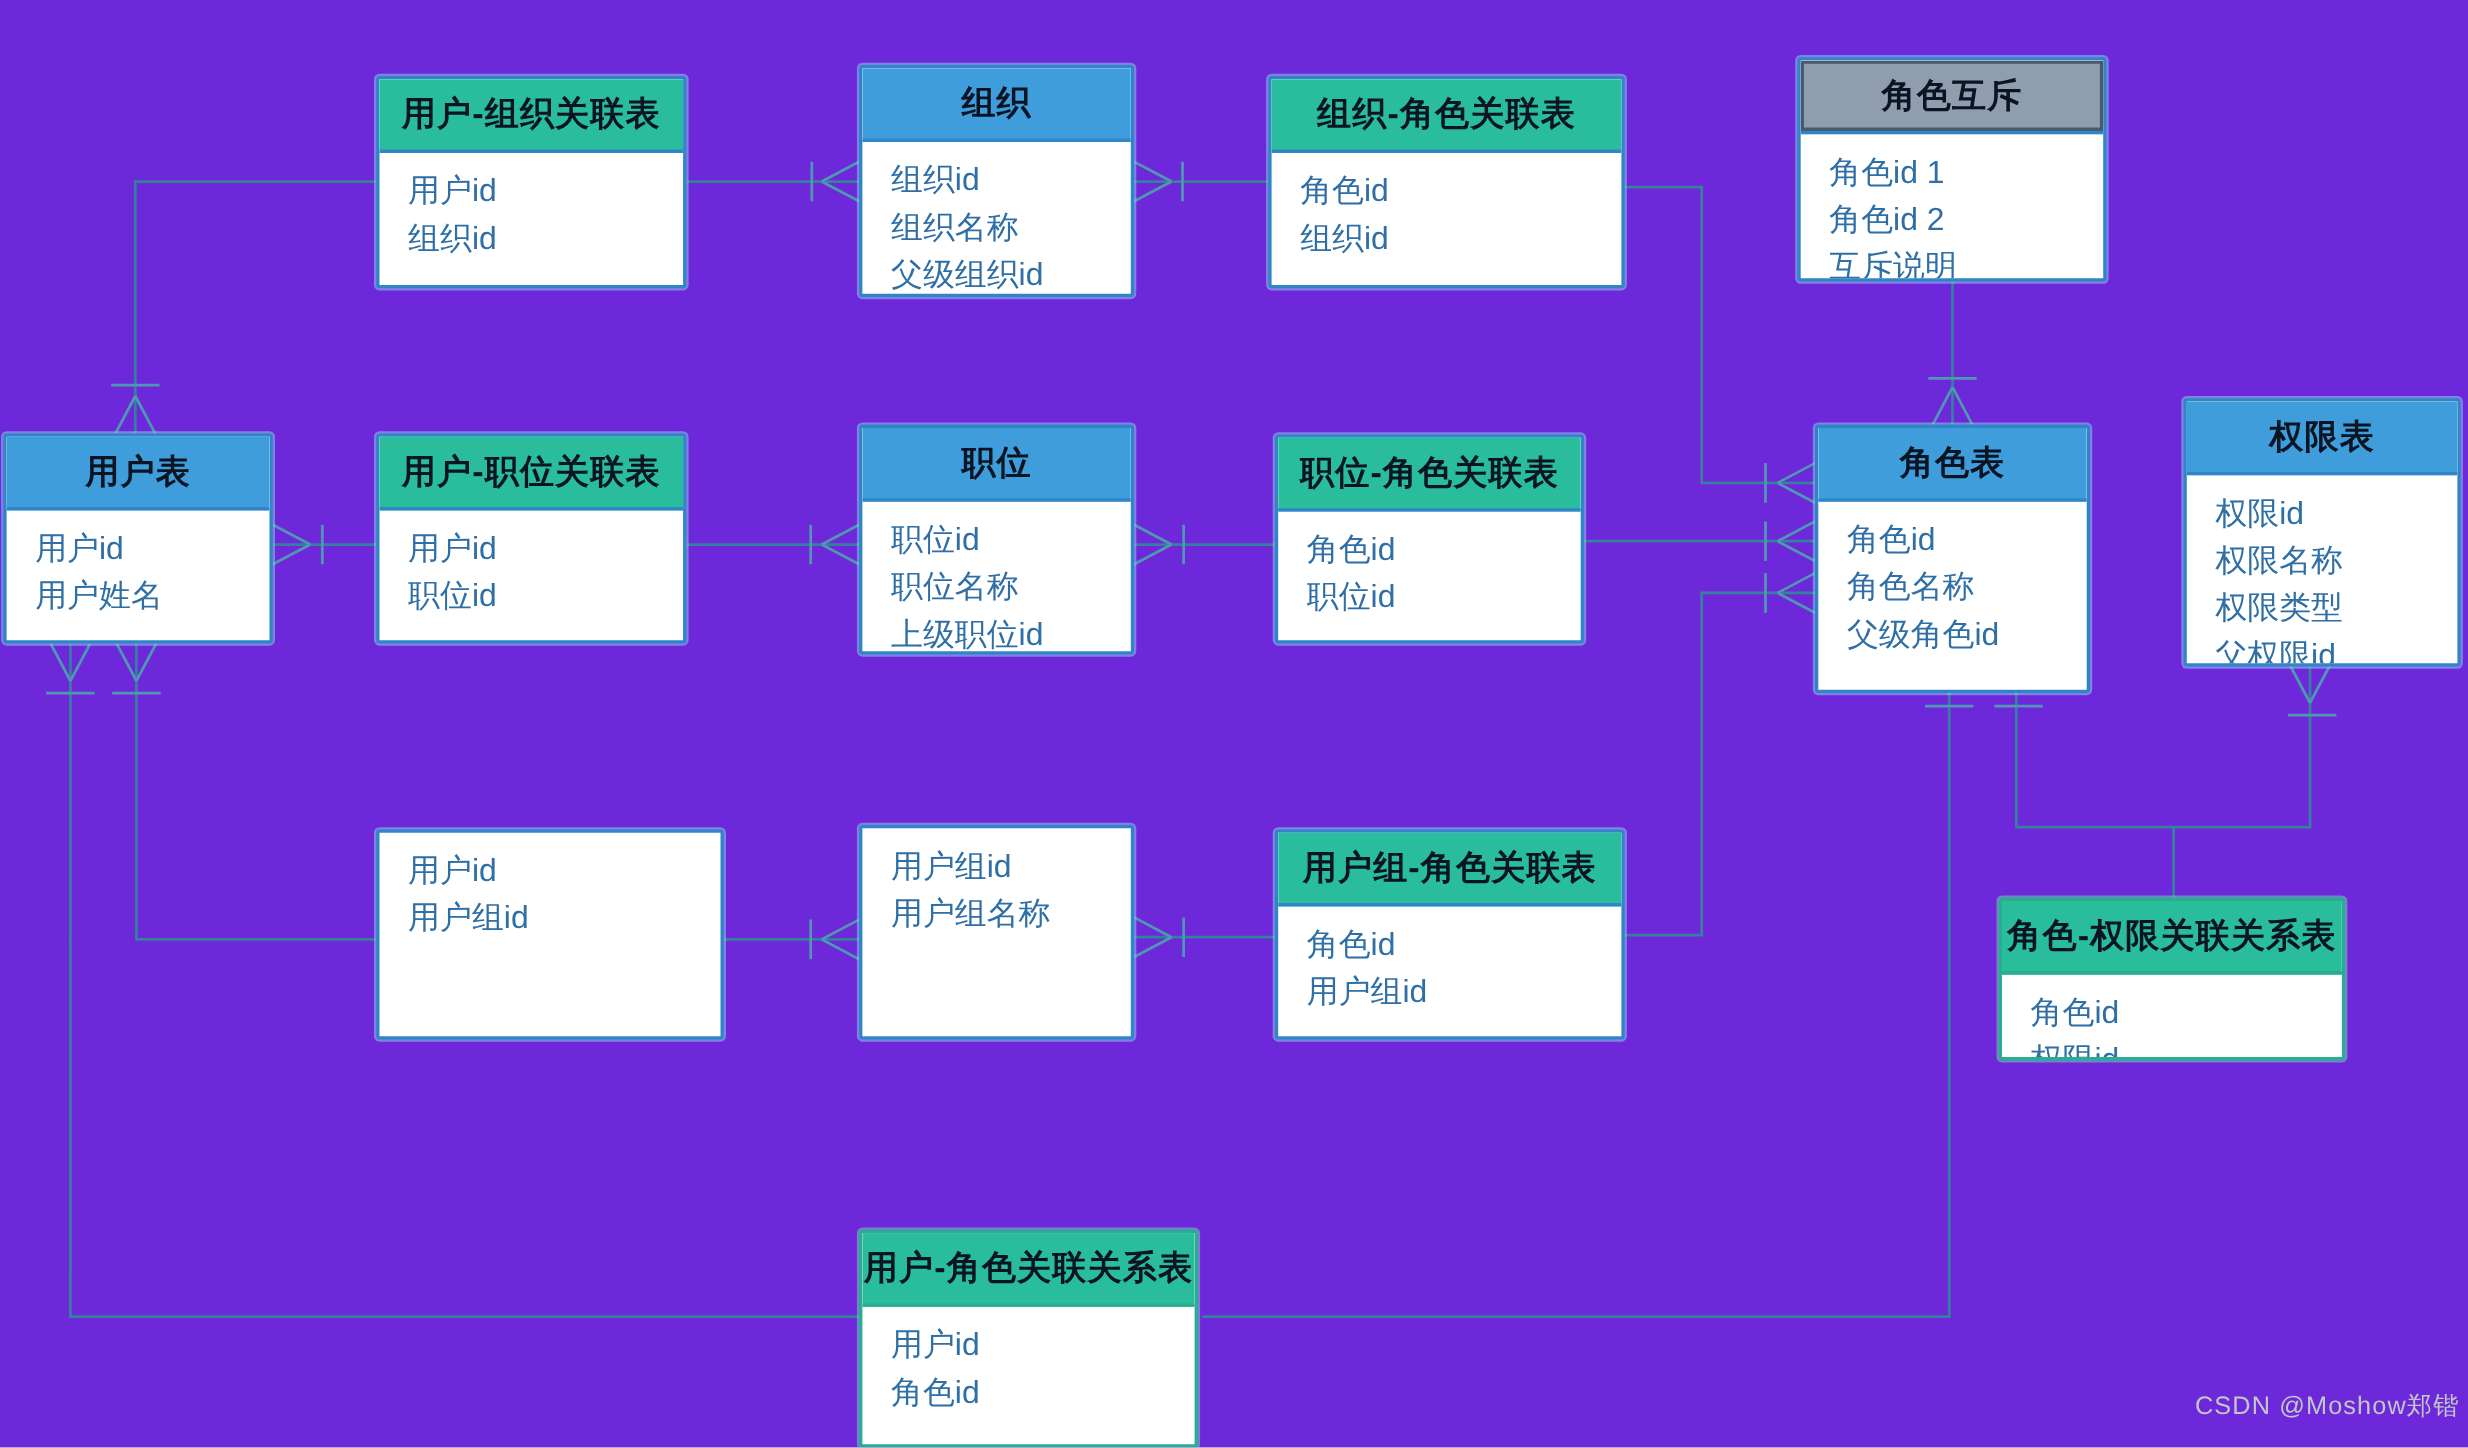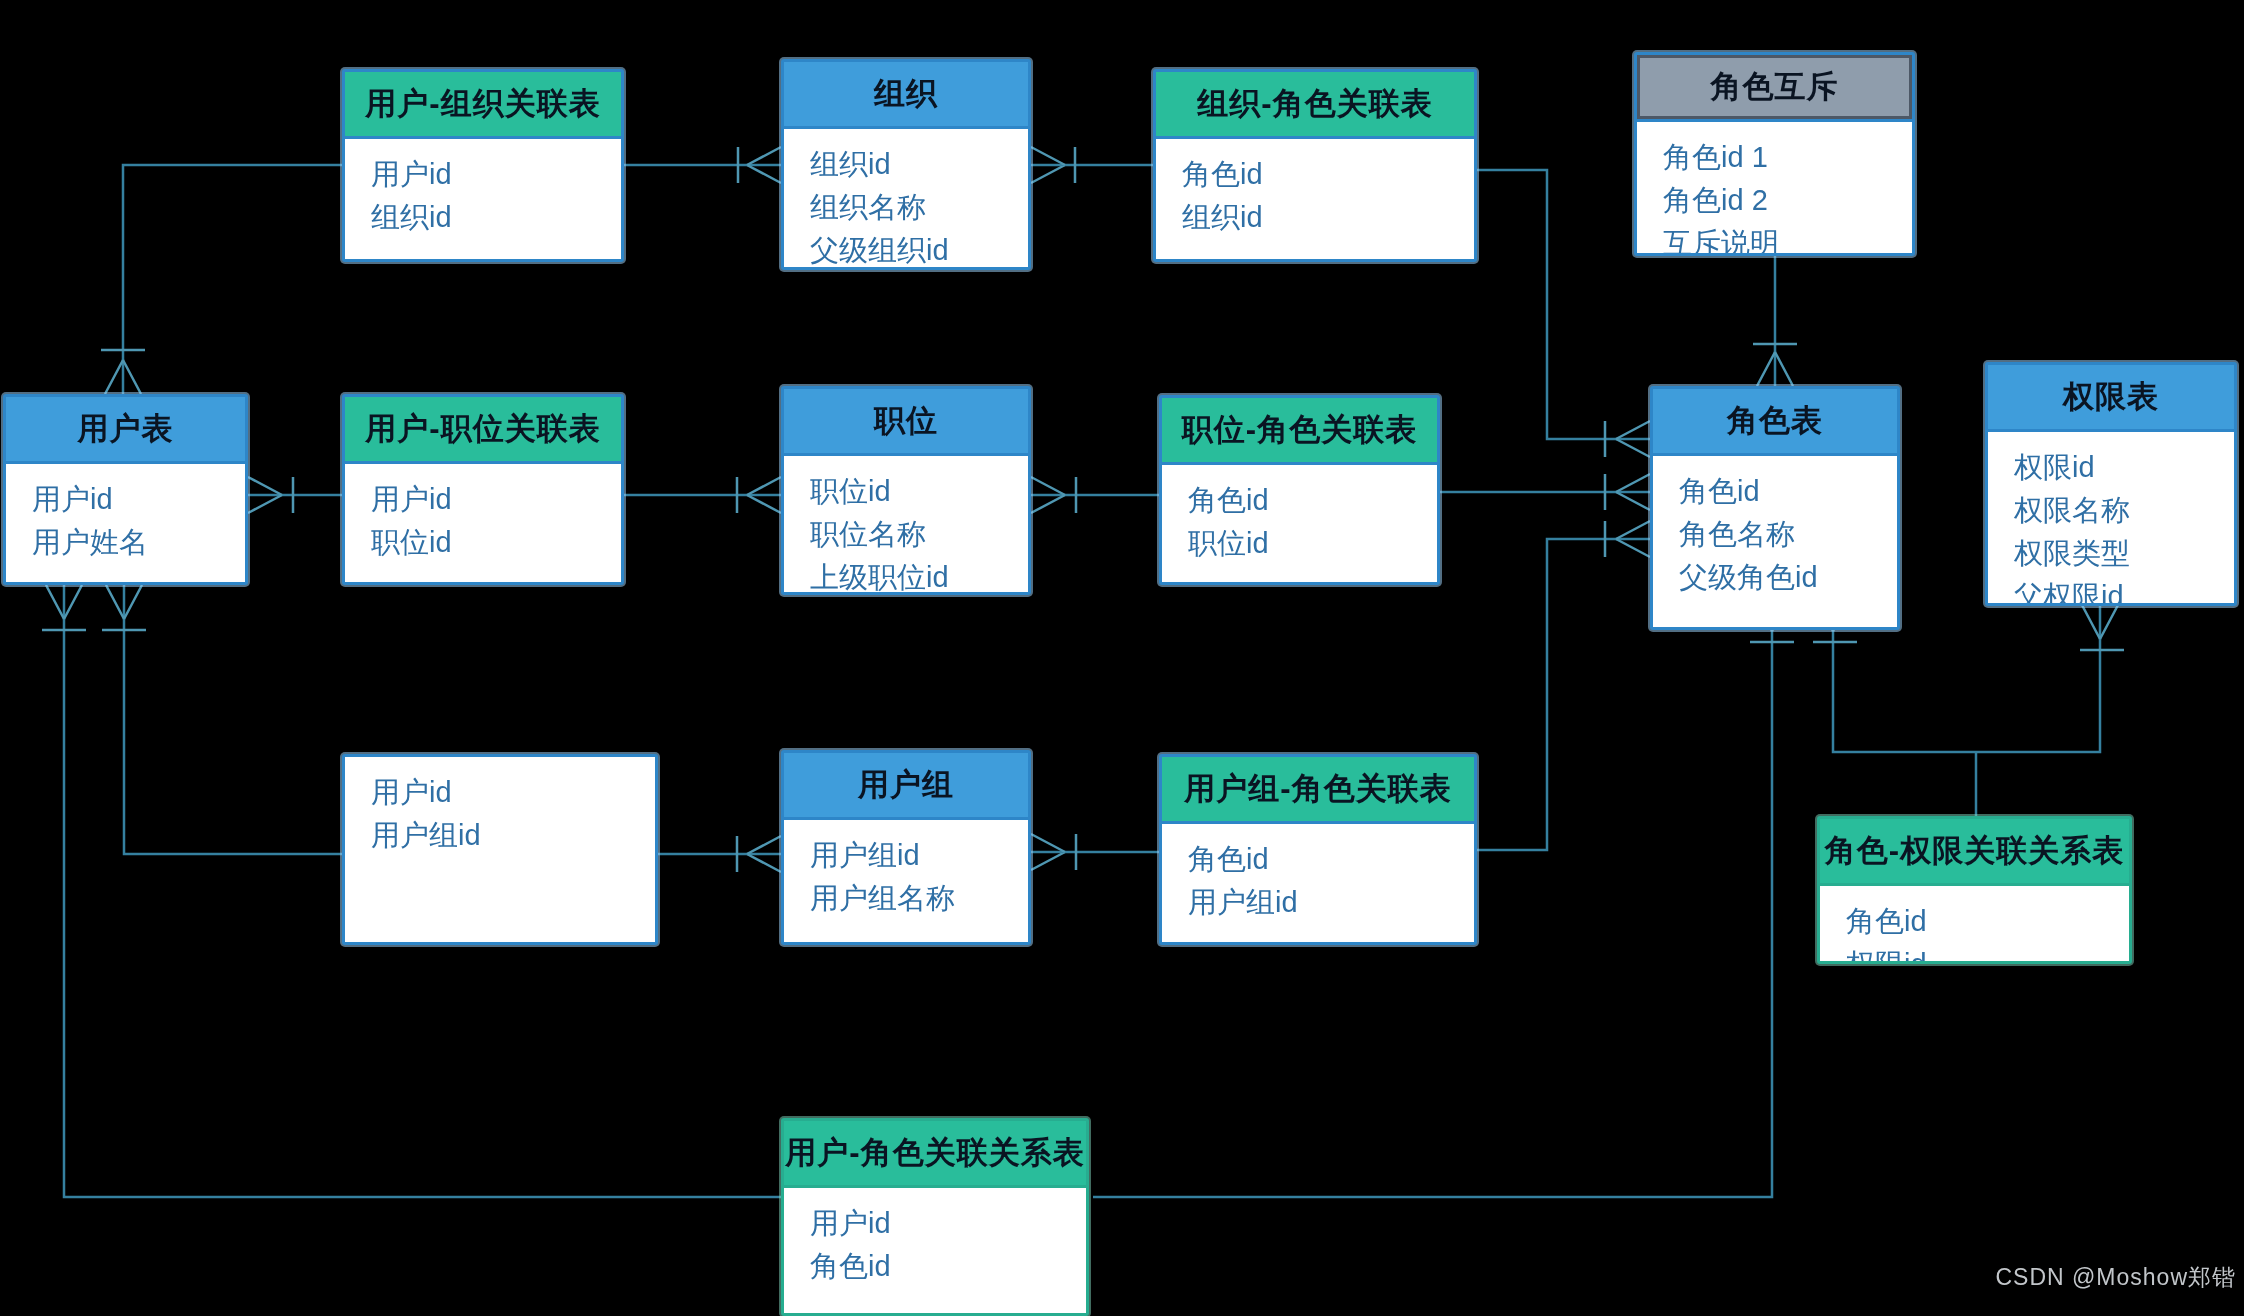--- a/index.html
+++ b/index.html
@@ -1,19 +1,19 @@
 <!DOCTYPE html>
 <html><head>
 <meta charset="utf-8">
 <style>
   html,body{margin:0;padding:0;background:#ffffff;}
   #canvas{
     position:relative;
     width:2244px;height:1316px;
-    background:#000000;
+    background:#6d28d9;
     font-family:"Liberation Sans","DejaVu Sans",sans-serif;
     overflow:hidden;
   }
   #wires{position:absolute;left:0;top:0;width:2244px;height:1316px;}
   .entity{
     position:absolute;
     background:#ffffff;
     border:3px solid #2e86c8;
     border-radius:3px;
     box-shadow:0 0 0 2px rgba(150,200,238,.55);
@@ -187,21 +187,20 @@
   </div>
 
   <div class="entity green" style="left:342px;top:754px;width:316px;height:191px;">
     <div class="bd">
         <div class="field">用户id</div>
         <div class="field">用户组id</div>
       </div>
   </div>
 
   <div class="entity" style="left:781px;top:750px;width:250px;height:195px;">
-    <div class="hd">用户组</div>
     <div class="bd">
         <div class="field">用户组id</div>
         <div class="field">用户组名称</div>
       </div>
   </div>
 
   <div class="entity green" style="left:1159px;top:754px;width:318px;height:191px;">
     <div class="hd">用户组-角色关联表</div>
     <div class="bd">
         <div class="field">角色id</div>

